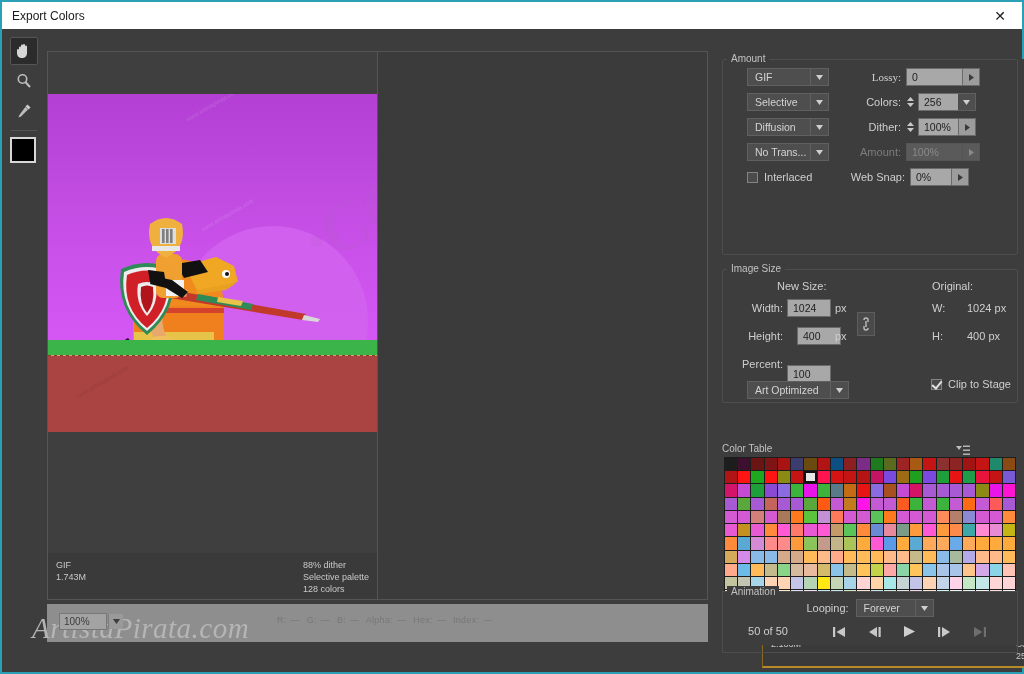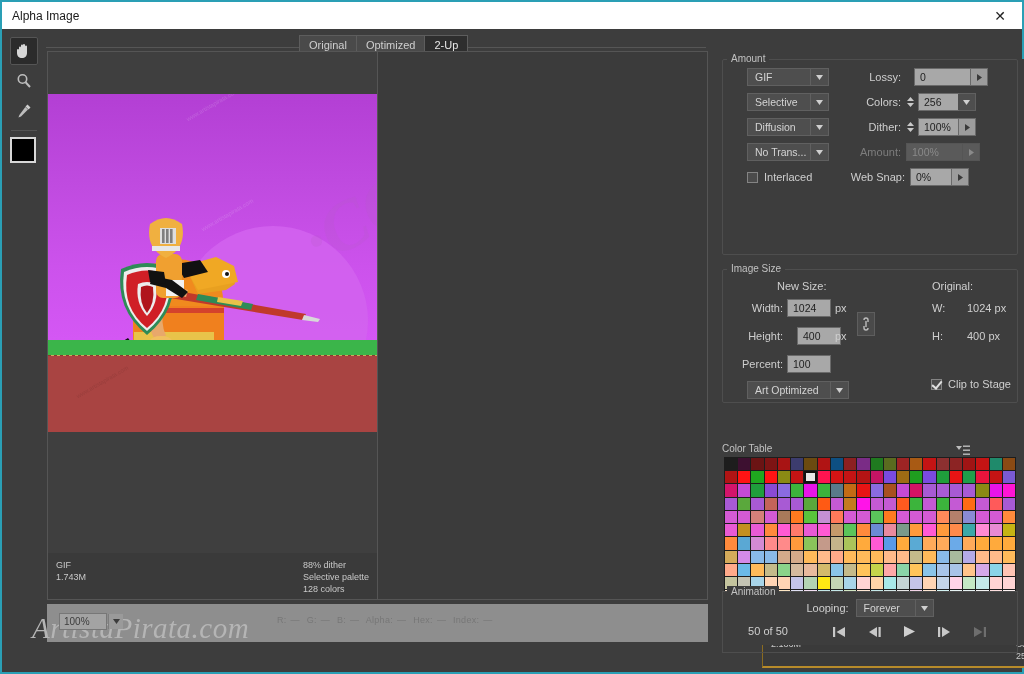--- a/index.html
+++ b/index.html
@@ -128,21 +128,21 @@
   .wmdark{color:rgba(0,0,0,.10);}
   .wmbig2{position:absolute;font-family:"Liberation Serif",serif;font-weight:bold;font-style:italic;
           font-size:84px;color:rgba(120,40,40,.17);transform:rotate(-28deg);pointer-events:none;white-space:nowrap;}
 </style>
 </head>
 <body>
 
 <div class="app">
 
   <div class="titlebar">
-    <div class="ttl">Alpha Image</div>
+    <div class="ttl">Export Colors</div>
     <div class="closebtn">✕</div>
   </div>
 
   <div class="body">
 
     <div class="tools">
       <div class="tool sel">
         <svg width="18" height="18" viewBox="0 0 18 18">
             <path d="M4 10V5.5a1 1 0 012 0V9V3.5a1 1 0 012 0V9V3a1 1 0 012 0v6V4.5a1 1 0 012 0V11c0 3-2 5-5 5s-5-2-5-5V8a1 1 0 012 0z" fill="#d6d6d6"></path>
           </svg>
@@ -156,28 +156,20 @@
       <div class="tool">
         <svg width="18" height="18" viewBox="0 0 18 18">
             <path d="M12.5 2.5l3 3-2 2-3-3z" fill="#cfcfcf"></path>
             <path d="M10.4 5l2.6 2.6L6 14.6 3.4 15.6l1-2.6z" fill="#bdbdbd"></path>
           </svg>
       </div>
       <div class="toolsep"></div>
       <div class="swatch"></div>
     </div>
 
-    <div class="tabrow">
-      <div class="tabline"></div>
-      <div class="tabs">
-        <div class="tab">Original</div>
-        <div class="tab">Optimized</div>
-        <div class="tab active">2-Up</div>
-      </div>
-    </div>
 
     <div class="panes">
 
       <div class="pane left">
         <div class="canvas">
           <div class="sky"></div>
           <div class="sun" style="left:130px;top:132px;"></div>
 
           <svg width="330" height="250" style="position:absolute;left:0;top:0;">
 
@@ -322,21 +314,21 @@
 
         <div class="row">
           <div class="sel2" style="width:82px;margin-left:18px;">
             <span>GIF</span>
             <div class="arr">
                 <svg width="7" height="5" viewBox="0 0 7 5">
                   <path d="M0 0h7L3.5 5z" fill="#cfcfcf"></path>
                 </svg>
               </div>
           </div>
-          <div class="lbl" style="width:50px;margin-left:22px;margin-right:13px;">Lossy:</div>
+          <div class="lbl" style="width:50px;margin-left:22px;margin-right:5px;font-family:Liberation Serif, serif;">Lossy:</div>
           <div class="fld" style="width:57px;"><span>0</span></div>
           <div class="play">
               <svg width="5" height="7" viewBox="0 0 5 7">
                 <path d="M0 0v7l5-3.5z" fill="#3a3a3a"></path>
               </svg>
             </div>
         </div>
 
         <div class="row">
           <div class="sel2" style="width:82px;margin-left:18px;">
@@ -443,21 +435,21 @@
 
           <div class="link" style="position:absolute;left:128px;top:34px;">
             <svg width="10" height="16" viewBox="0 0 10 16">
                 <path d="M3 4a2 2 0 014 0v2" fill="none" stroke="#bdbdbd" stroke-width="1.4"></path>
                 <path d="M3 10v2a2 2 0 004 0" fill="none" stroke="#bdbdbd" stroke-width="1.4"></path>
                 <rect x="4.3" y="5" width="1.4" height="6" fill="#bdbdbd"></rect>
               </svg>
           </div>
 
           <div class="lbl" style="position:absolute;left:0px;top:80px;width:54px;">Percent:</div>
-          <div class="fld" style="position:absolute;left:58px;top:77px;width:44px;"><span>100</span></div>
+          <div class="fld" style="position:absolute;left:58px;top:87px;width:44px;"><span>100</span></div>
 
           <div class="sel2" style="position:absolute;left:18px;top:103px;width:102px;">
             <span>Art Optimized</span>
             <div class="arr">
                 <svg width="7" height="5" viewBox="0 0 7 5">
                   <path d="M0 0h7L3.5 5z" fill="#cfcfcf"></path>
                 </svg>
               </div>
           </div>
 

